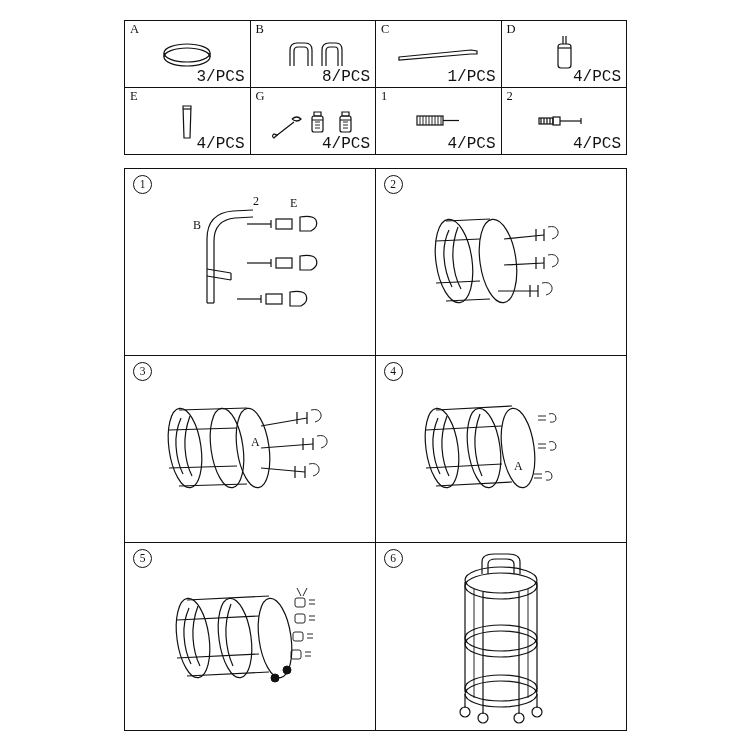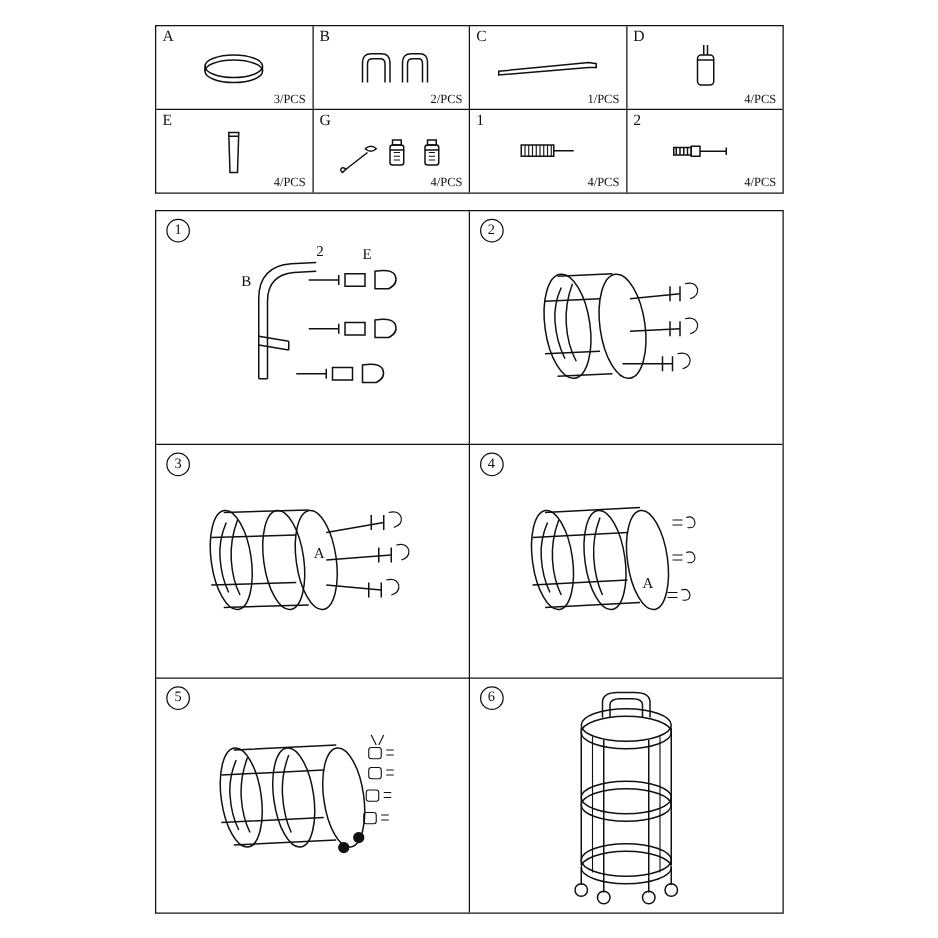--- a/index.html
+++ b/index.html
@@ -55,22 +55,22 @@
     left: 5px;
     top: 2px;
     font-size: 12.5px;
     font-family: "Liberation Serif", serif;
     line-height: 1;
   }
   .cell-qty {
     position: absolute;
     right: 5px;
     bottom: 2px;
-    font-size: 10px;
-    font-family: Liberation Serif, serif;
+    font-size: 16px;
+    font-family: Liberation Mono, monospace;
     line-height: 1;
     margin-left: 29px;
   }
   .cell-art {
     position: absolute;
     left: 0;
     right: 0;
     top: 0;
     bottom: 0;
     display: flex;
@@ -157,21 +157,21 @@
       <div class="parts-cell">
         <div class="cell-code">B</div>
         <div class="cell-art">
           <svg width="70" height="36" viewBox="0 0 70 36">
             <path class="s" d="M12 30 L12 14 Q12 7 19 7 L27 7 Q34 7 34 14 L34 30"></path>
             <path class="s" d="M16 30 L16 15 Q16 11 20 11 L26 11 Q30 11 30 15 L30 30"></path>
             <path class="s" d="M44 30 L44 14 Q44 7 51 7 L58 7 Q64 7 64 14 L64 30"></path>
             <path class="s" d="M48 30 L48 15 Q48 11 52 11 L57 11 Q60 11 60 15 L60 30"></path>
           </svg>
         </div>
-        <div class="cell-qty">2/PCS</div>
+        <div class="cell-qty">8/PCS</div>
       </div>
 
       <div class="parts-cell">
         <div class="cell-code">C</div>
         <div class="cell-art">
           <svg width="90" height="20" viewBox="0 0 90 20">
             <path class="s" d="M6 13 L78 6 L84 7 L84 10 L78 10 L6 16 Z"></path>
           </svg>
         </div>
         <div class="cell-qty">1/PCS</div>

